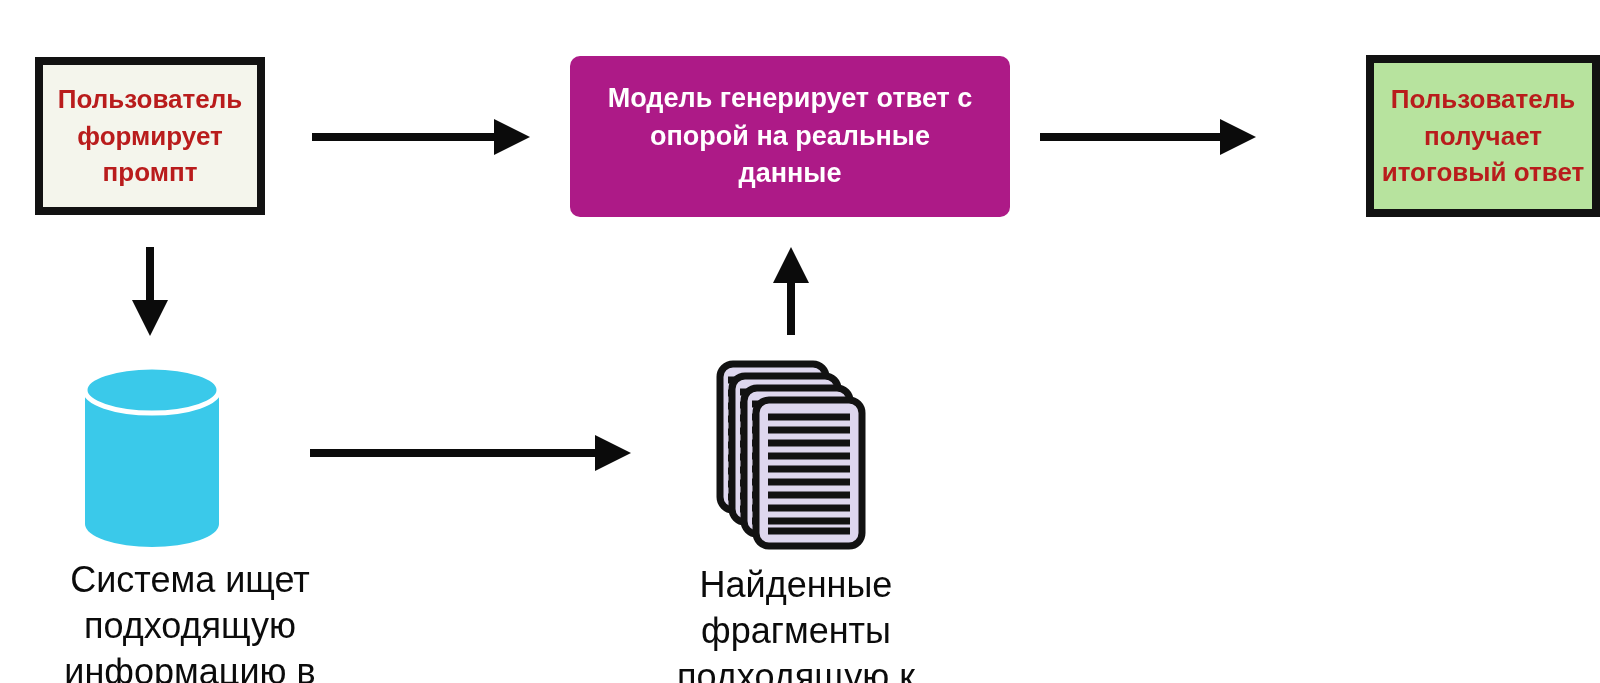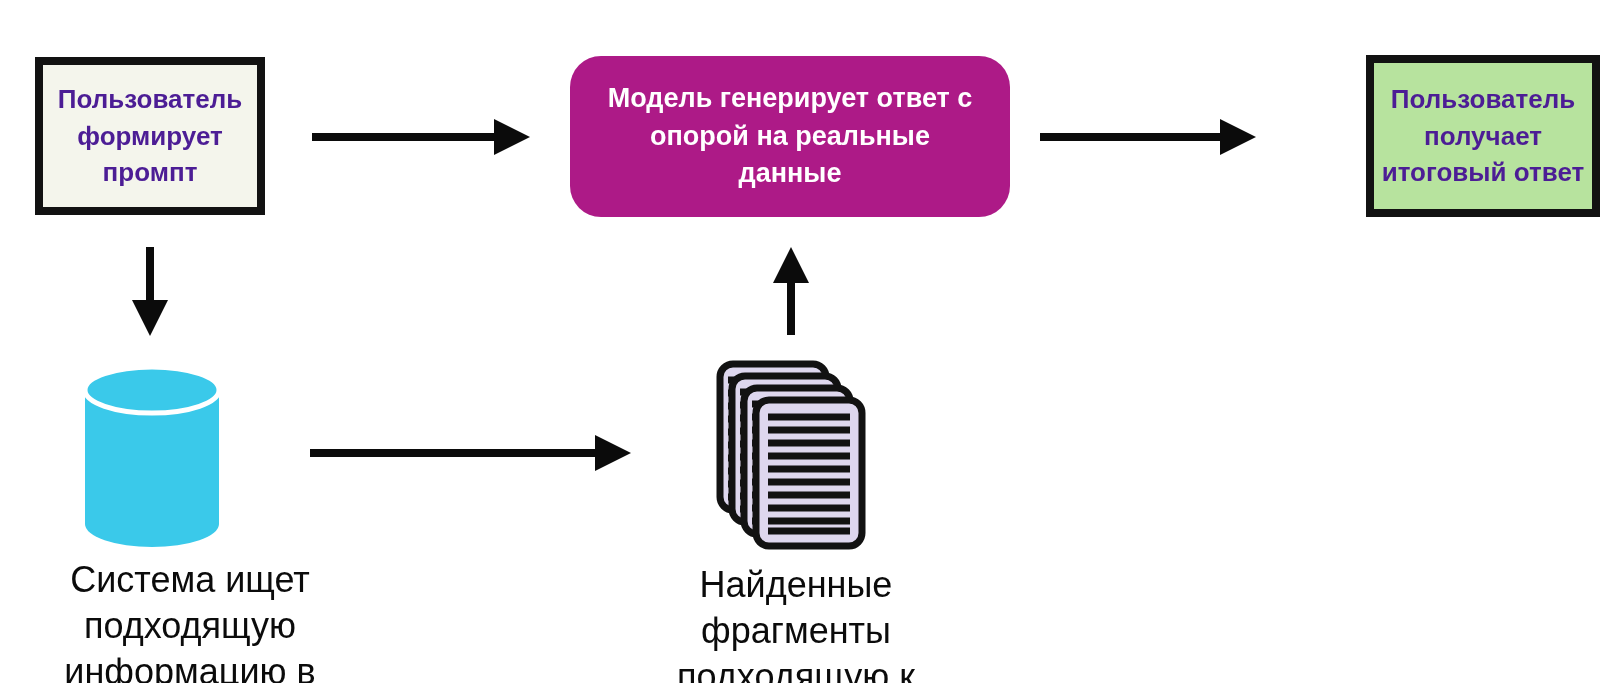--- a/index.html
+++ b/index.html
@@ -9,33 +9,33 @@
     position: relative;
     font-family: "Liberation Sans", sans-serif;
     overflow: hidden;
   }
   .node {
     position: absolute;
     box-sizing: border-box;
     display: flex; align-items: center; justify-content: center;
     text-align: center;
     font-weight: bold;
-    color: #4c1d95;
+    color: #b91c1c;
   }
   #node-user-prompt {
     left: 35px; top: 57px; width: 230px; height: 158px;
     background: #f4f5ec;
     border: 8px solid #121212;
     font-size: 26px; line-height: 1.4;
     padding: 0 4px;
   }
   #node-model-answer {
     left: 570px; top: 56px; width: 440px; height: 161px;
     background: #ad1a87;
-    border-radius: 31px;
+    border-radius: 10px;
     color: #ffffff;
     font-size: 27px; line-height: 1.4;
     padding: 0 32px;
   }
   #node-final-answer {
     left: 1318px; top: 55px; width: 234px; height: 162px;
     background: #b7e39e;
     border: 8px solid #121212;
     font-size: 26px; line-height: 1.4;
     padding: 0 2px;

